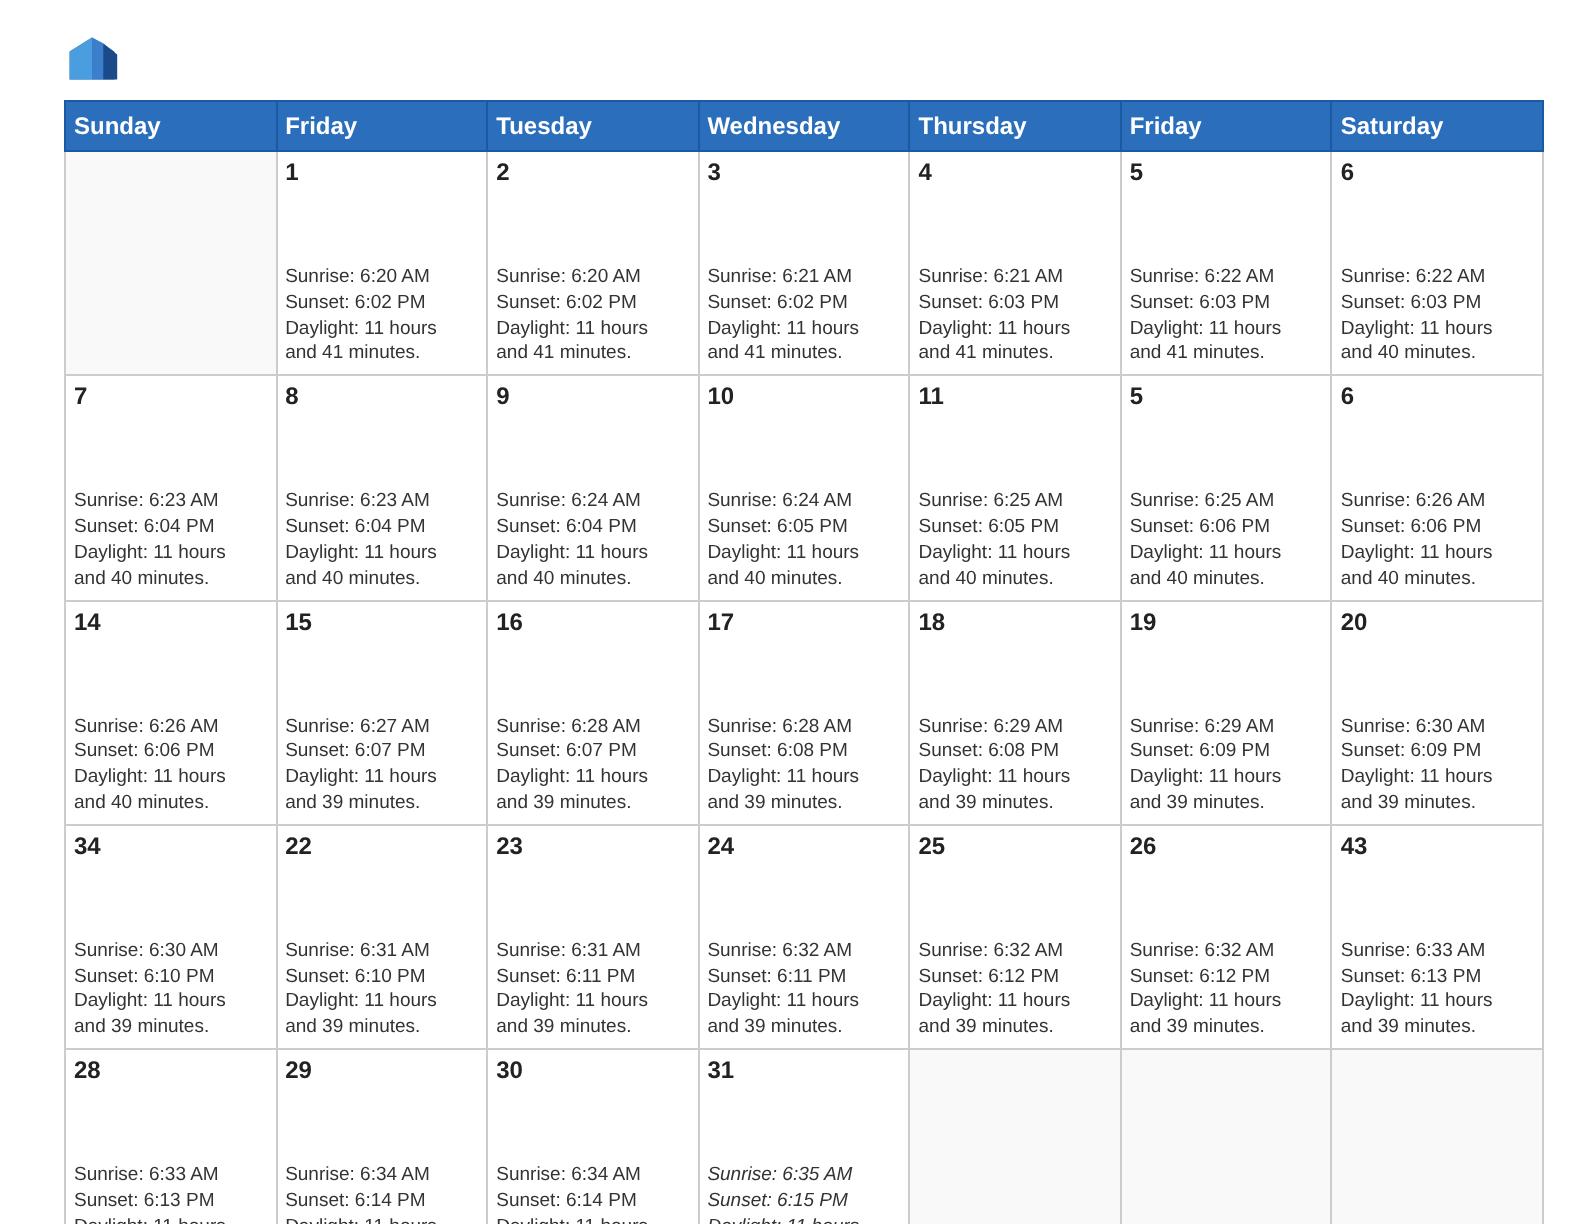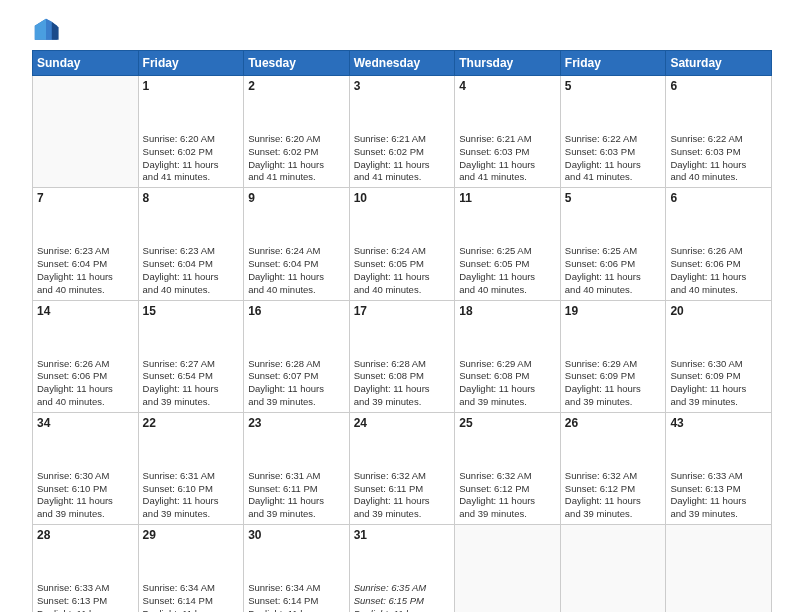--- a/index.html
+++ b/index.html
@@ -238,21 +238,21 @@
           <td>
             <span class="day-num">14</span>
             <div class="day-info" style="white-space: pre-line;">Sunrise: 6:26 AM
 Sunset: 6:06 PM
 Daylight: 11 hours
 and 40 minutes.</div>
           </td>
           <td>
             <span class="day-num">15</span>
             <div class="day-info" style="white-space: pre-line;">Sunrise: 6:27 AM
-Sunset: 6:54 PM
+Sunset: 6:07 PM
 Daylight: 11 hours
 and 39 minutes.</div>
           </td>
           <td>
             <span class="day-num">16</span>
             <div class="day-info" style="white-space: pre-line;">Sunrise: 6:28 AM
 Sunset: 6:07 PM
 Daylight: 11 hours
 and 39 minutes.</div>
           </td>

